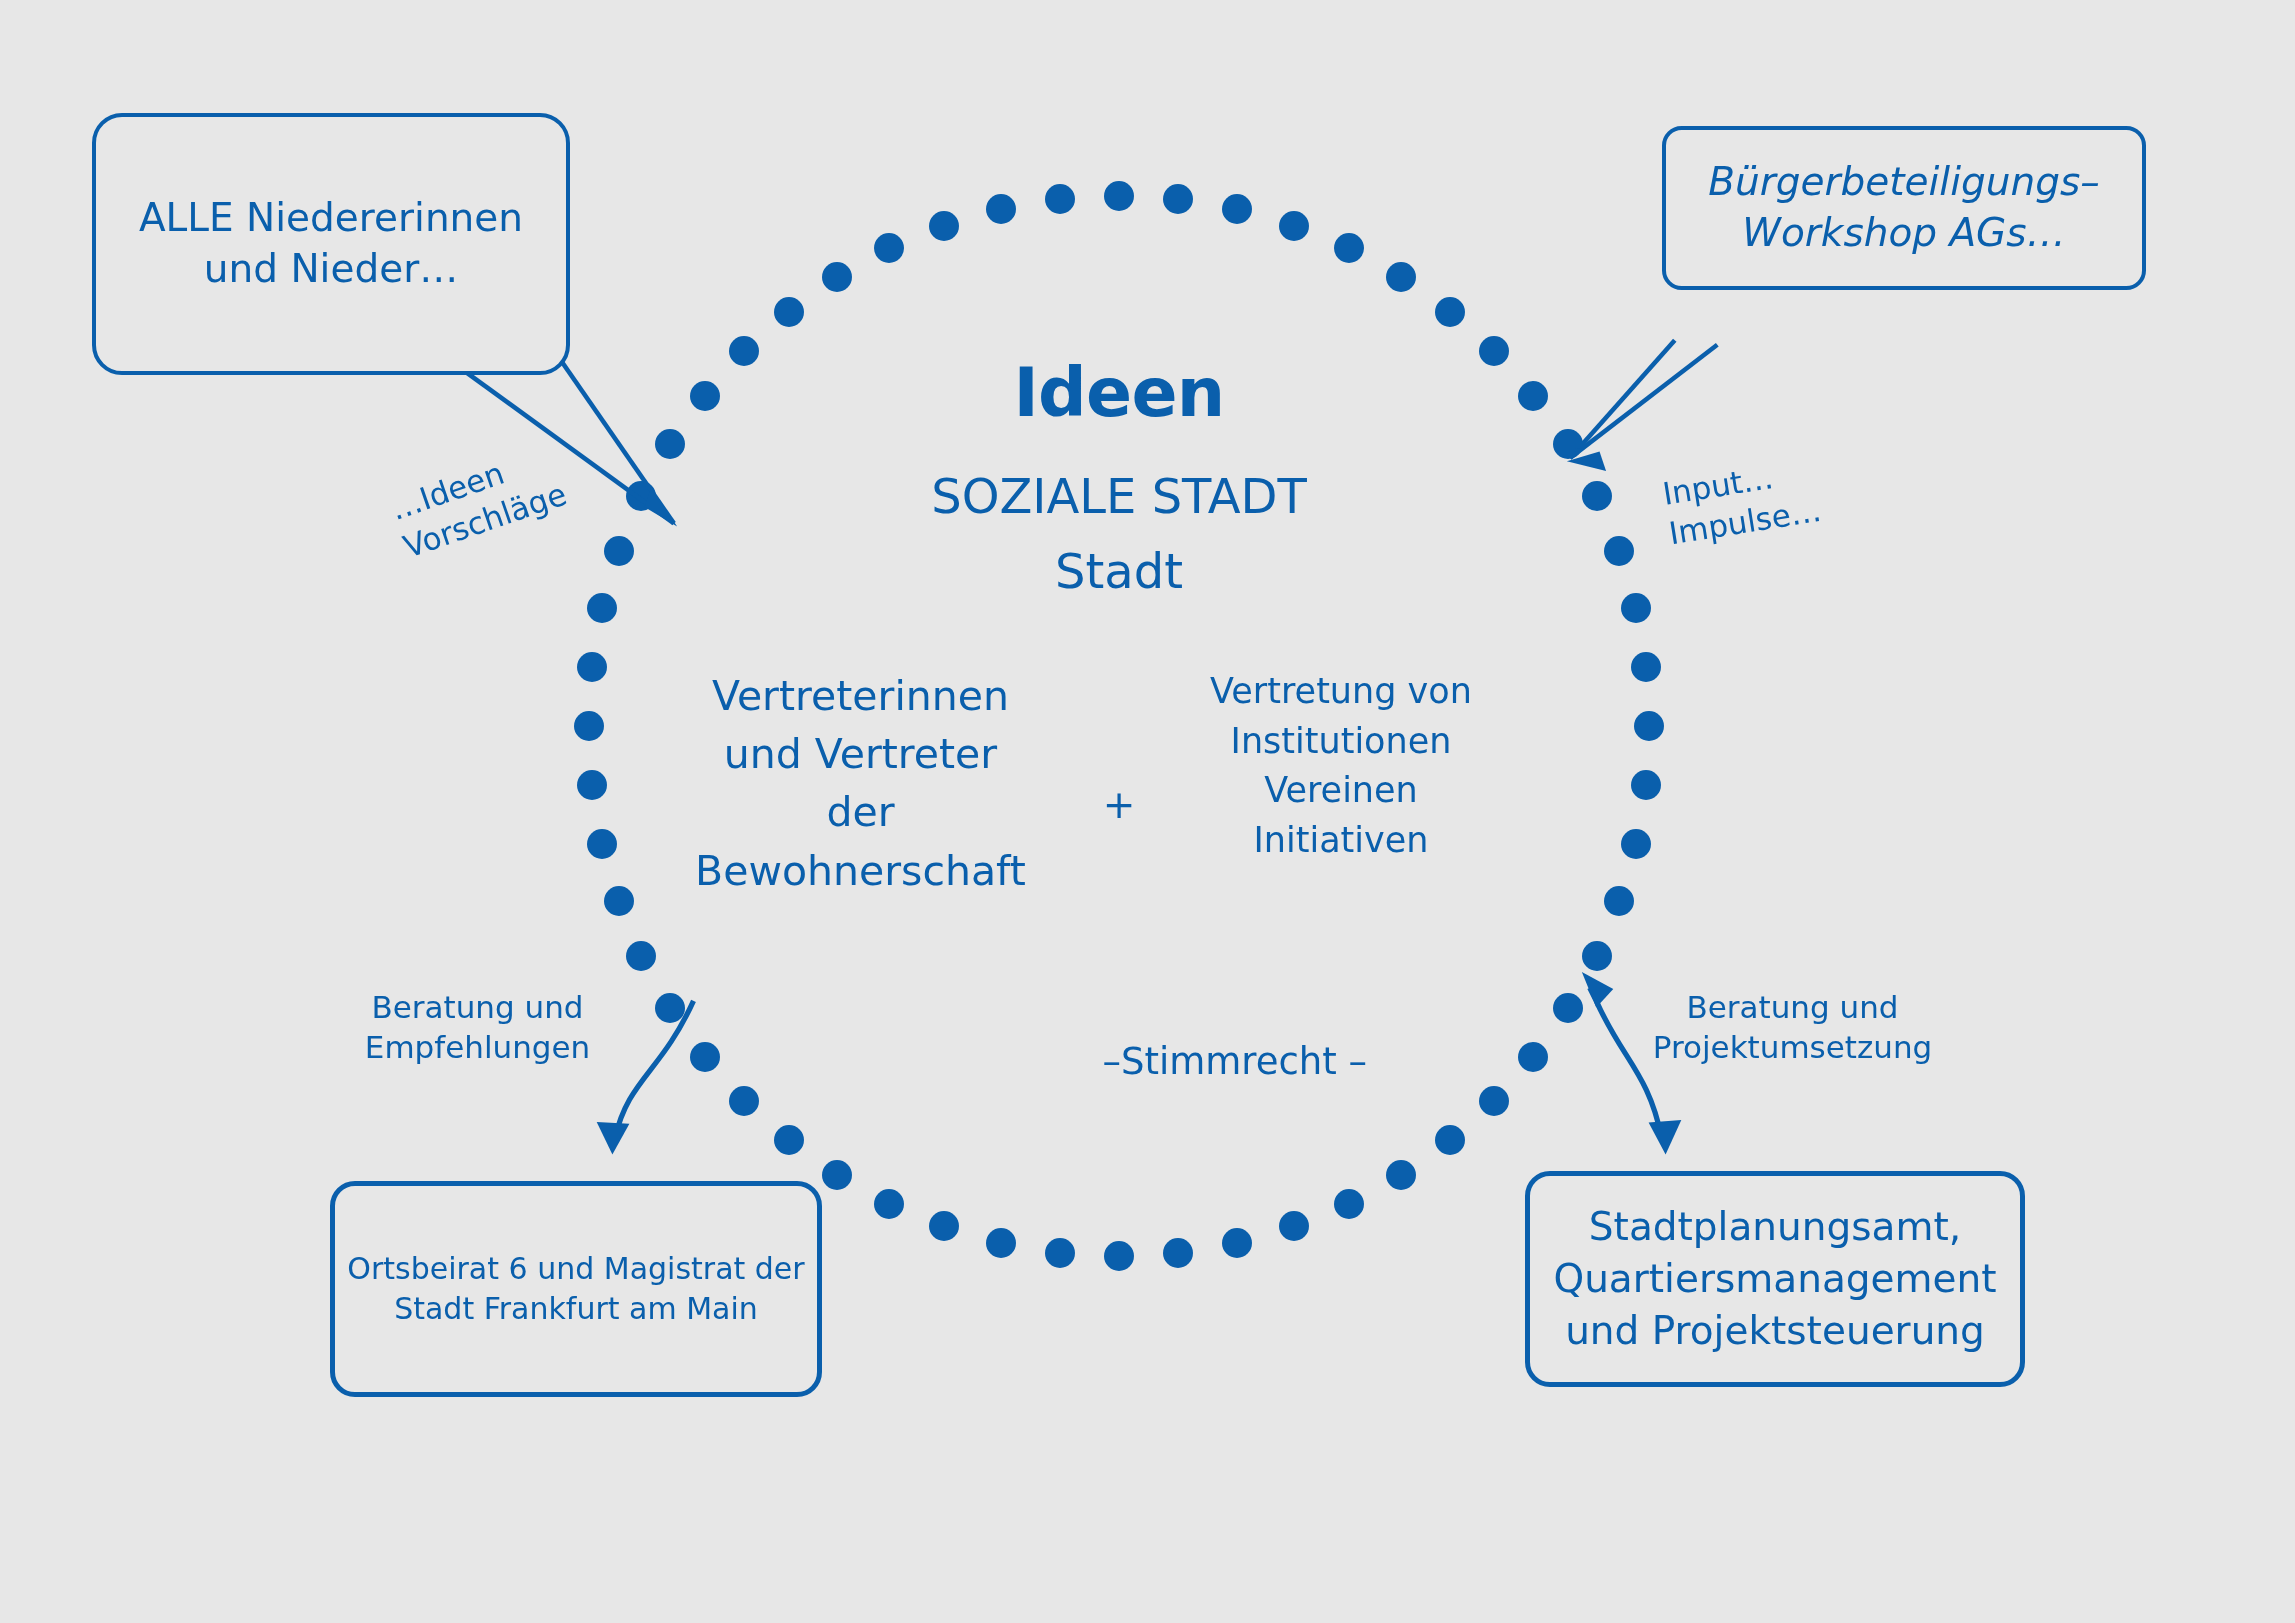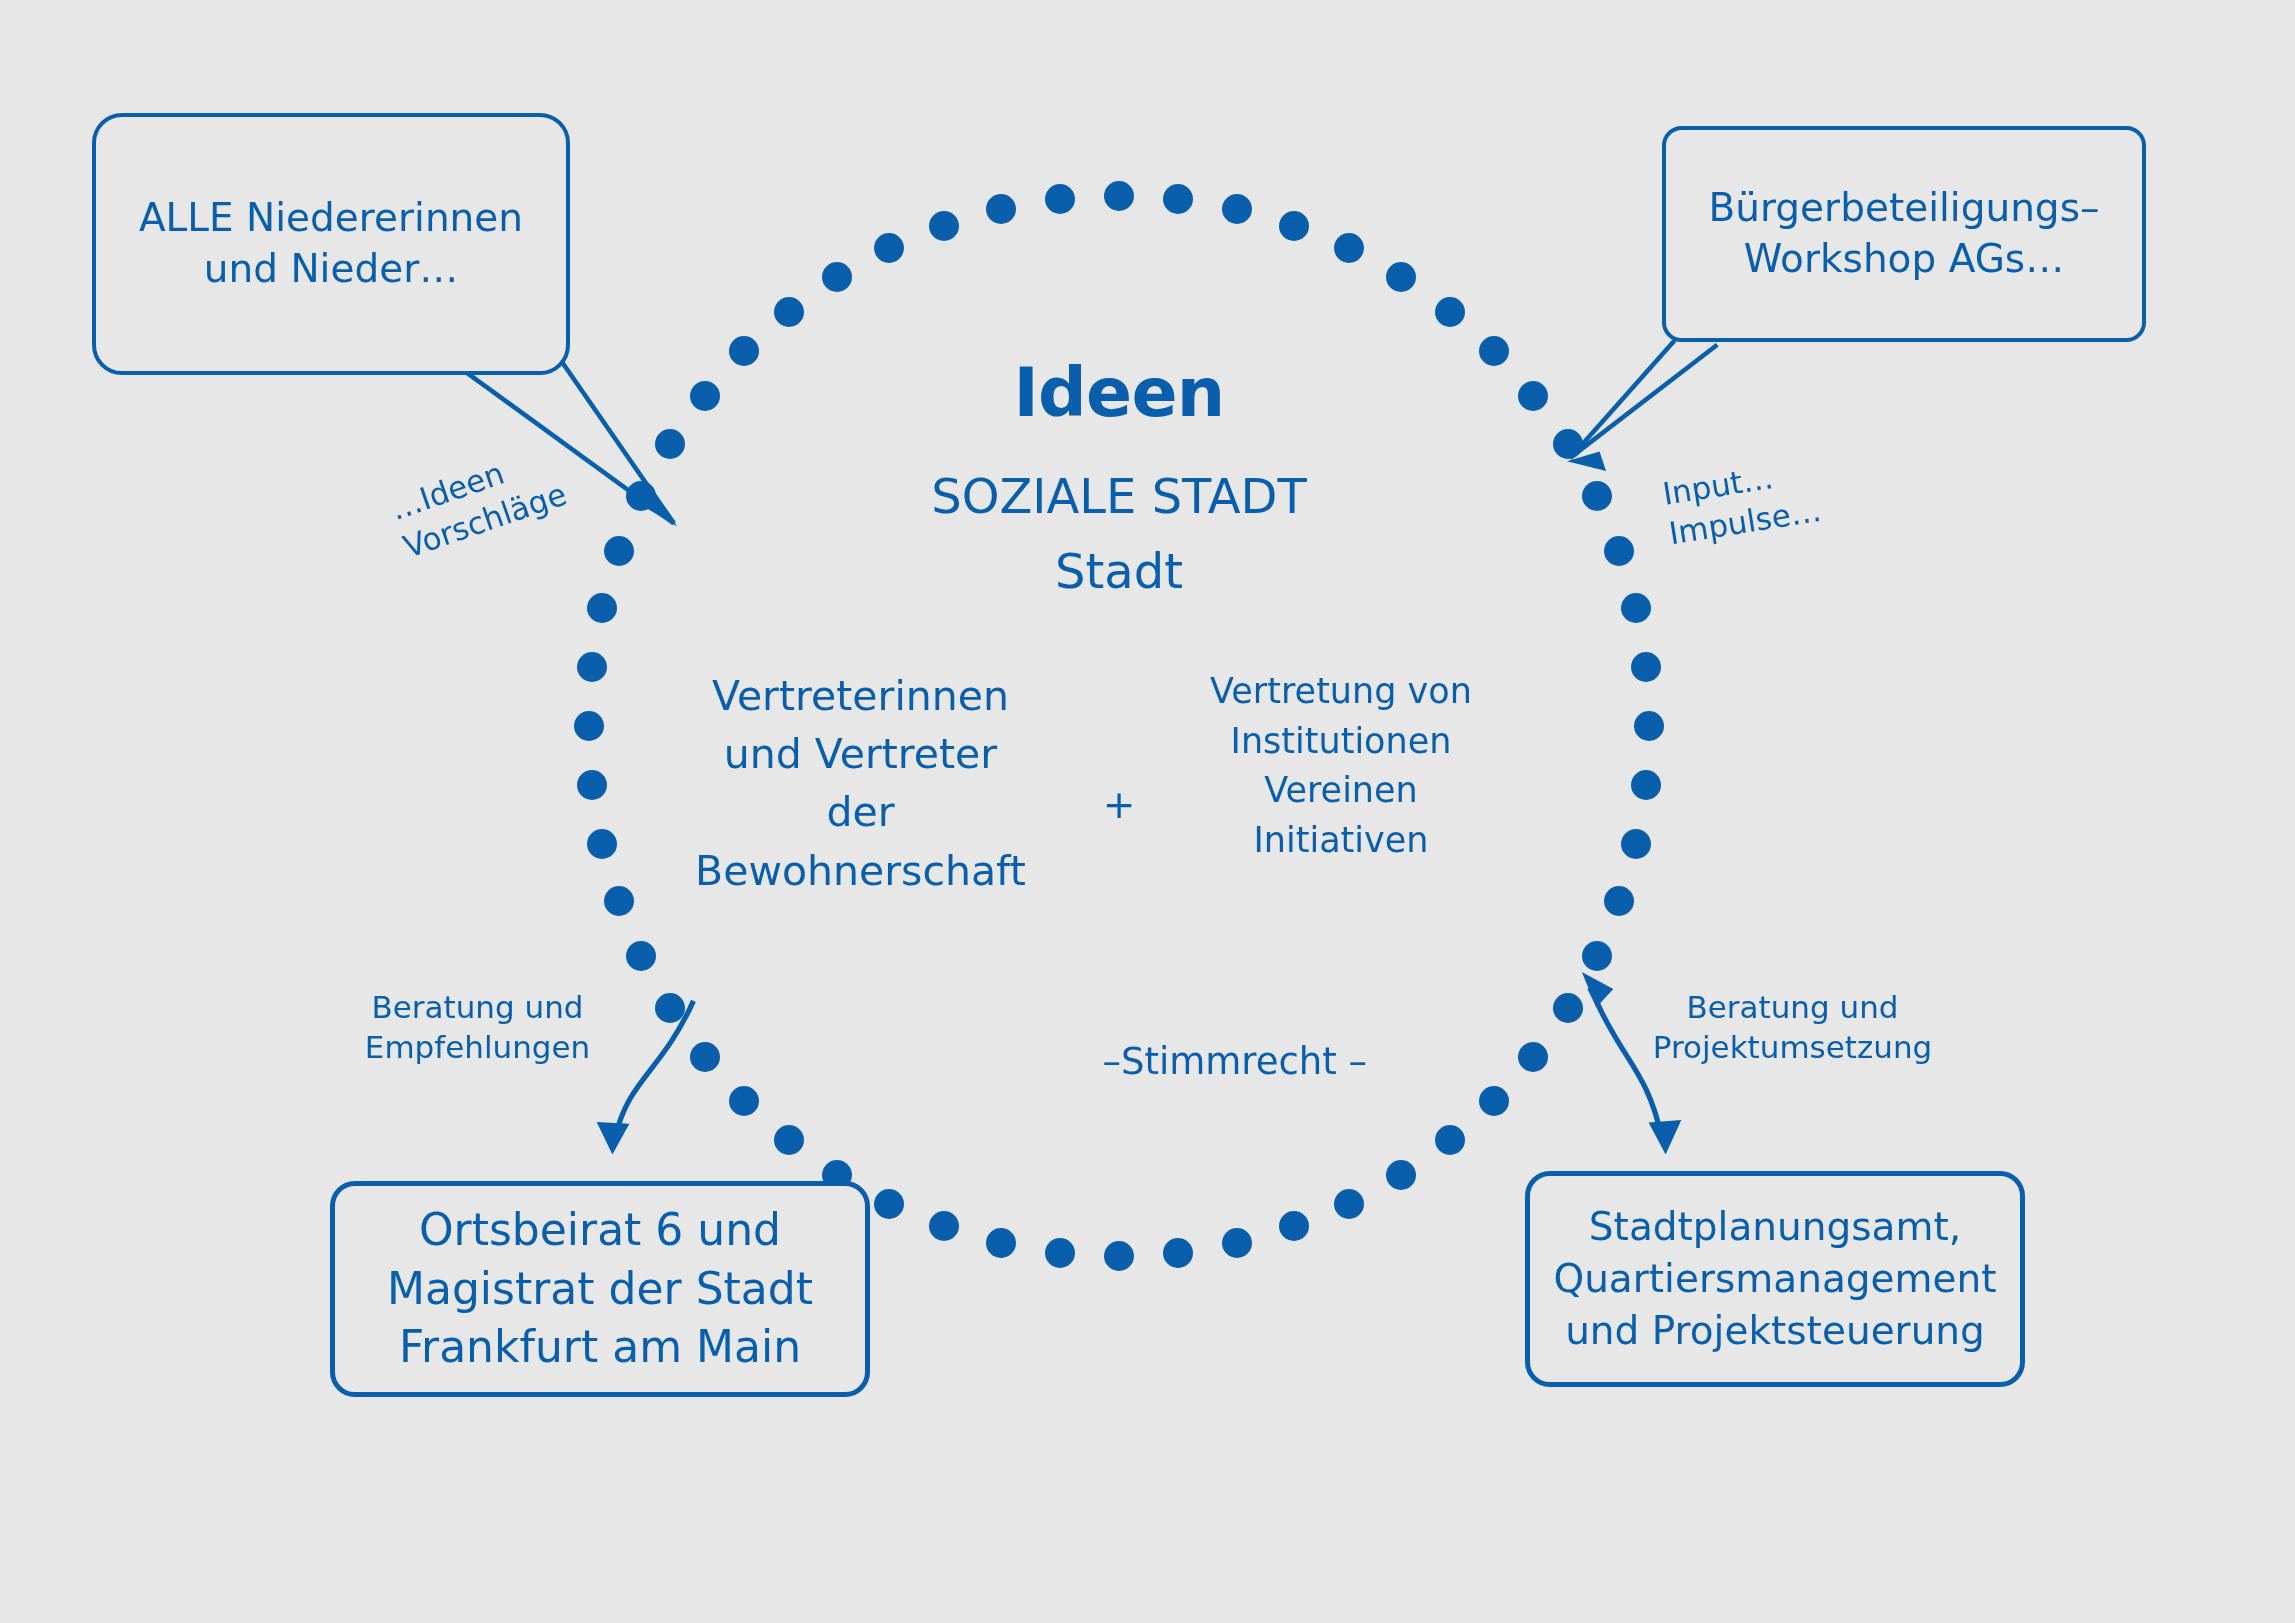--- a/index.html
+++ b/index.html
@@ -106,43 +106,44 @@
     top: 113px;
     width: 478px;
     height: 262px;
     font-size: 39px;
     border-radius: 30px;
   }
   #bubble-buerger {
     left: 1662px;
     top: 126px;
     width: 484px;
-    height: 216px;
+    height: 164px;
     font-size: 39px;
     border-radius: 19.6px;
+    font-style: italic;
   }
   .rounded-box {
     position: absolute;
     box-sizing: border-box;
     border: 5.9px solid #0a5fac;
     border-radius: 25px;
     background: #e7e7e7;
     color: #0a5fac;
     display: flex;
     align-items: center;
     justify-content: center;
     text-align: center;
     line-height: 1.34;
   }
   #box-ortsbeirat {
     left: 330px;
     top: 1181px;
-    width: 540px;
+    width: 492px;
     height: 216px;
-    font-size: 44px;
+    font-size: 30px;
   }
   #box-stadtplanung {
     left: 1525px;
     top: 1171px;
     width: 500px;
     height: 216px;
     font-size: 39px;
   }
   
   .annot {

